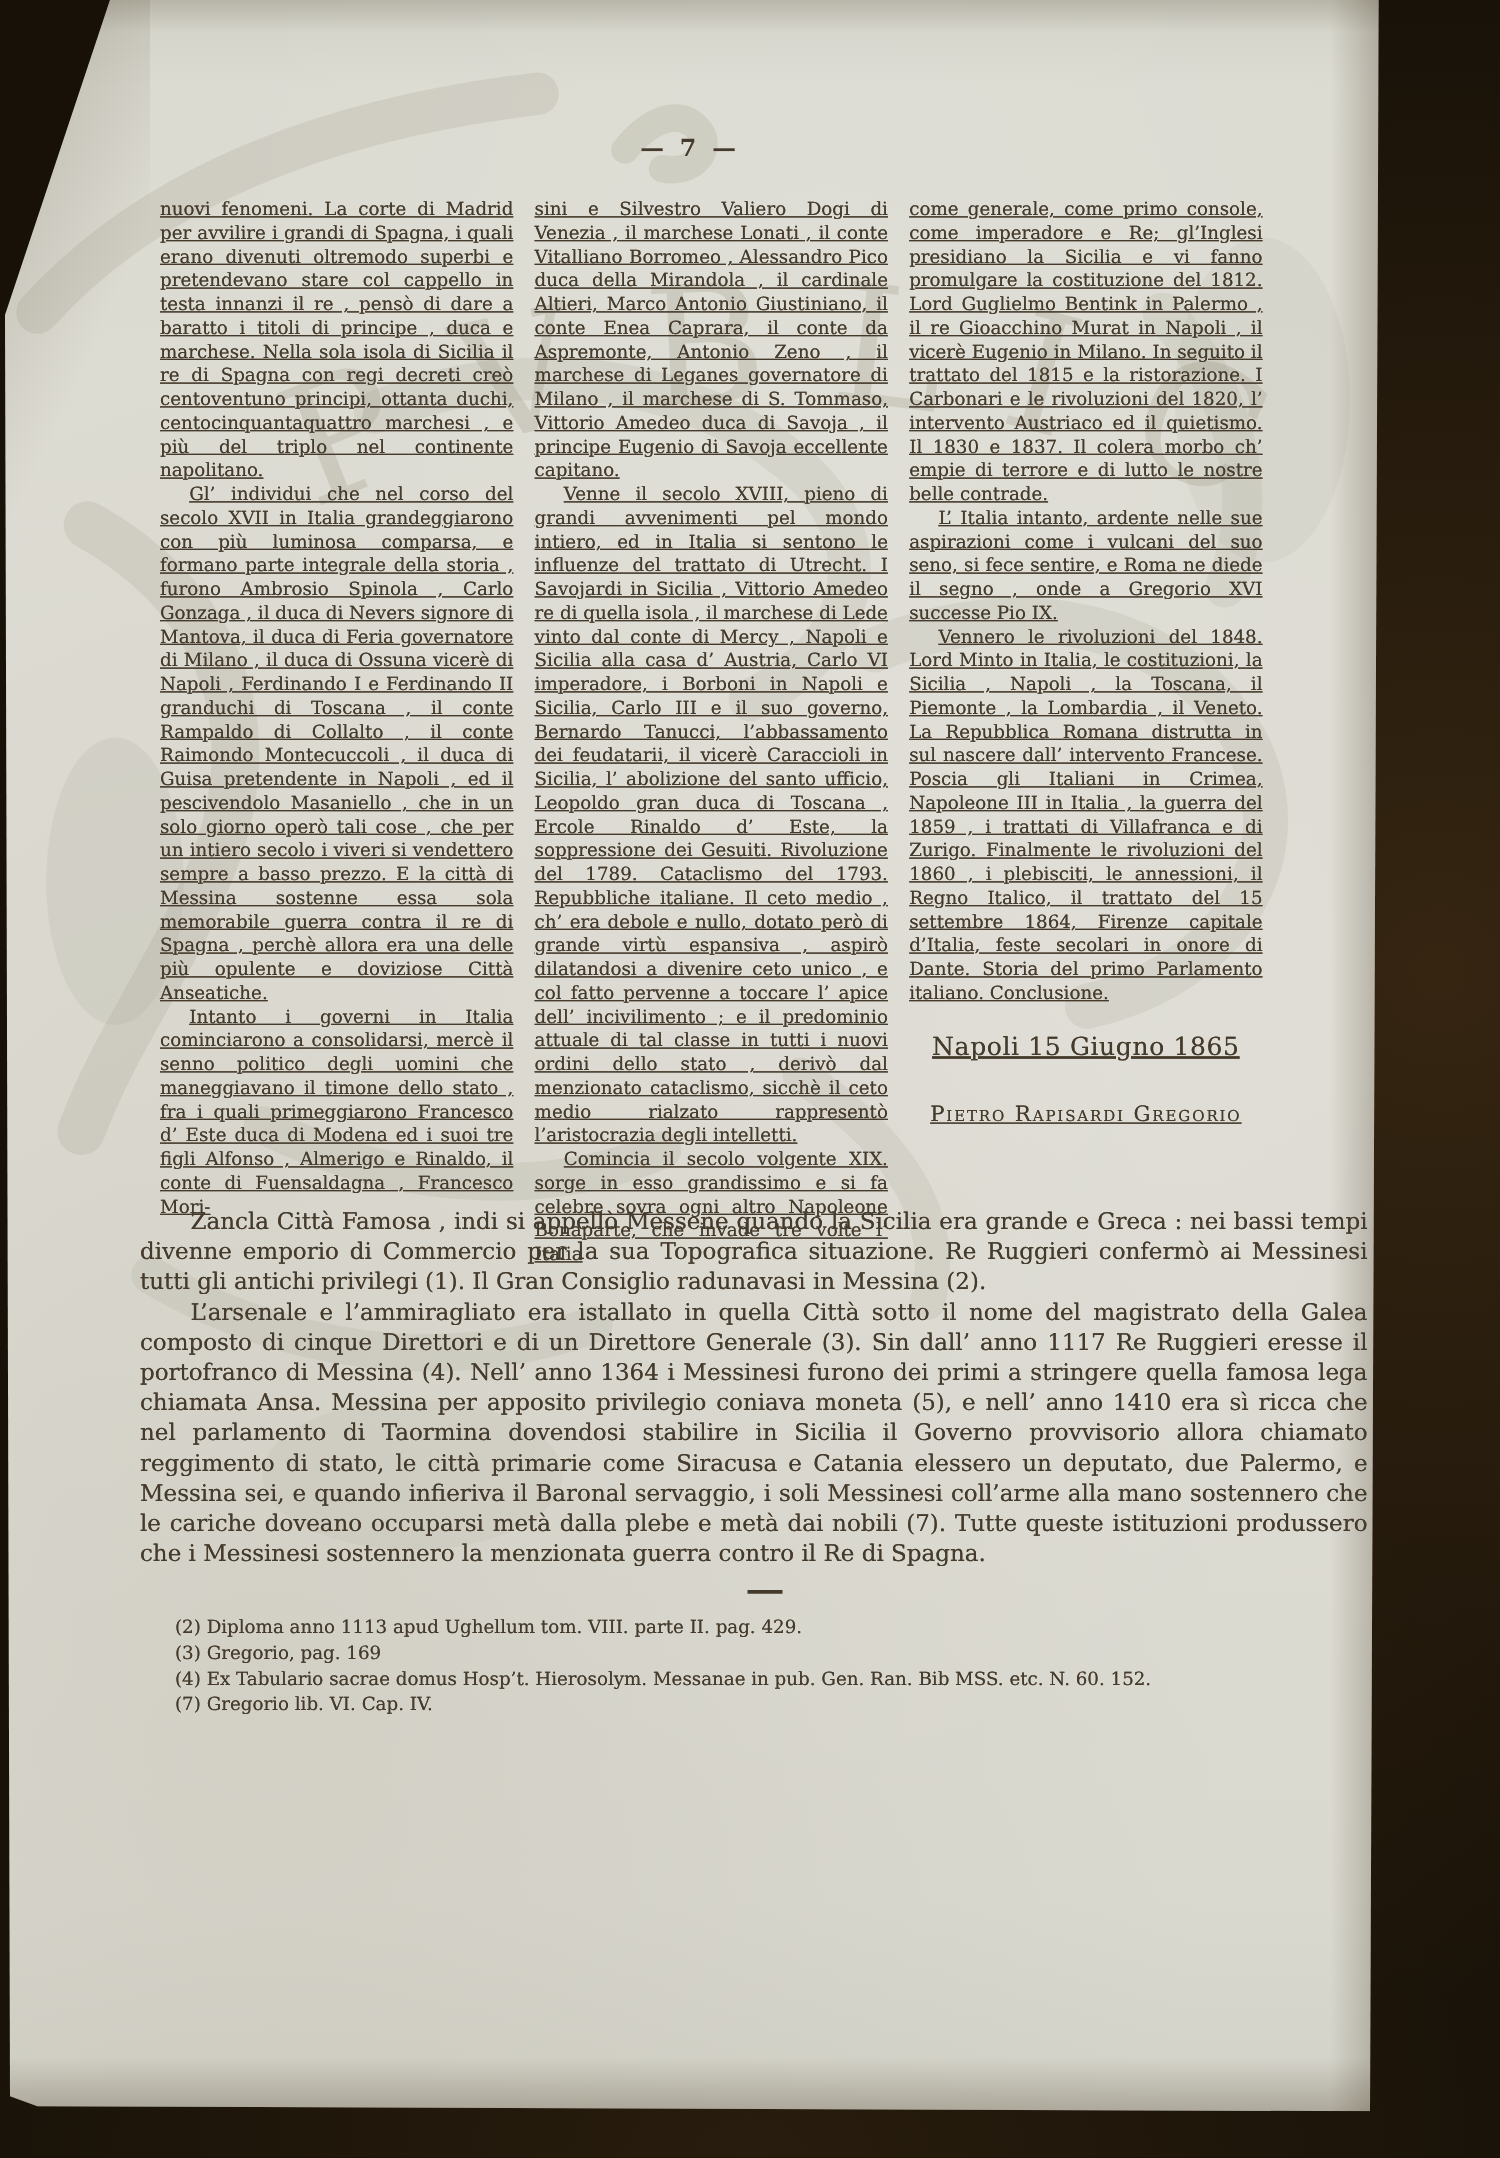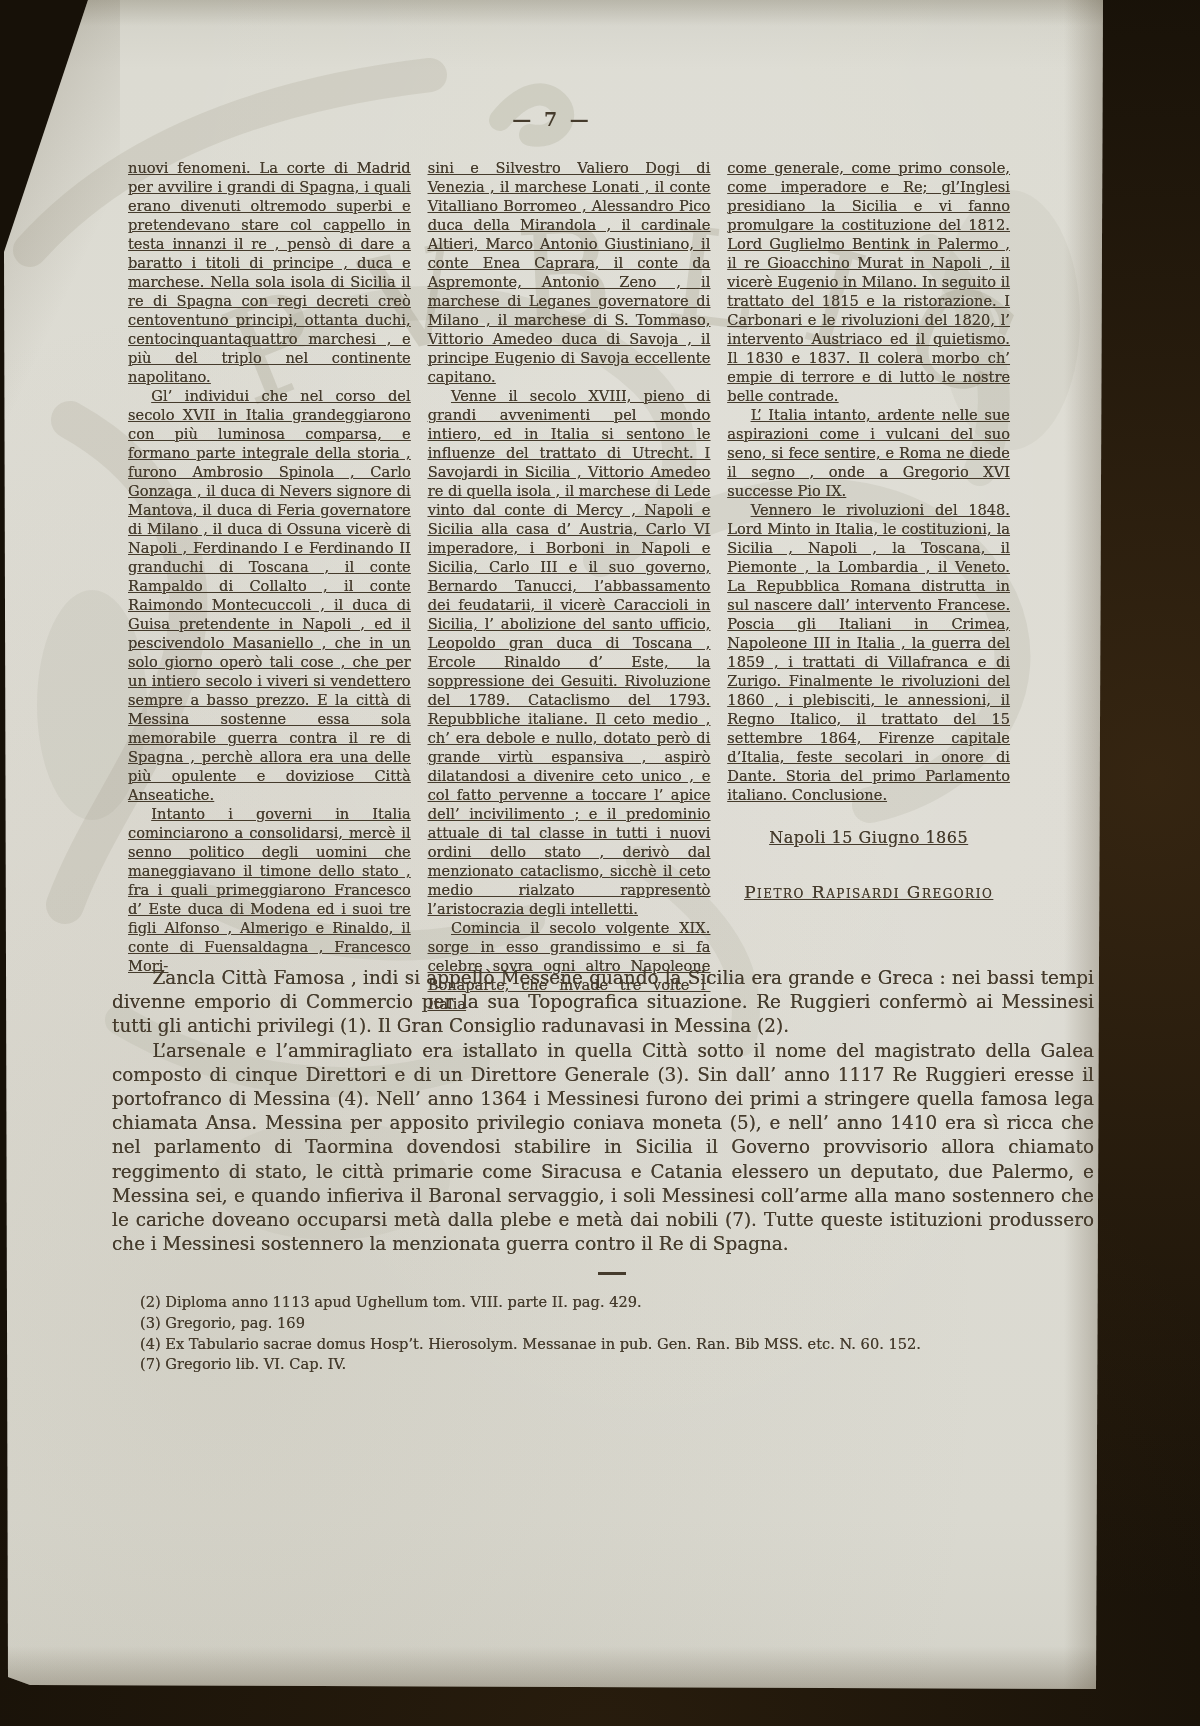--- a/index.html
+++ b/index.html
@@ -65,21 +65,21 @@
     text-align: justify;
     text-shadow: 0 0 0.5px rgba(69,59,44,0.8);
     text-decoration: underline;
   }
   .para { margin: 0; }
   .para.indent { text-indent: 1.6em; }
 
   .dateline {
     margin-top: 24px;
     text-align: center;
-    font-size: 16px;
+    font-size: 20px;
     letter-spacing: 0.5px;
   }
   .signature {
     margin-top: 36px;
     text-align: center;
     font-variant: small-caps;
     font-size: 17px;
     letter-spacing: 1.5px;
   }
 

